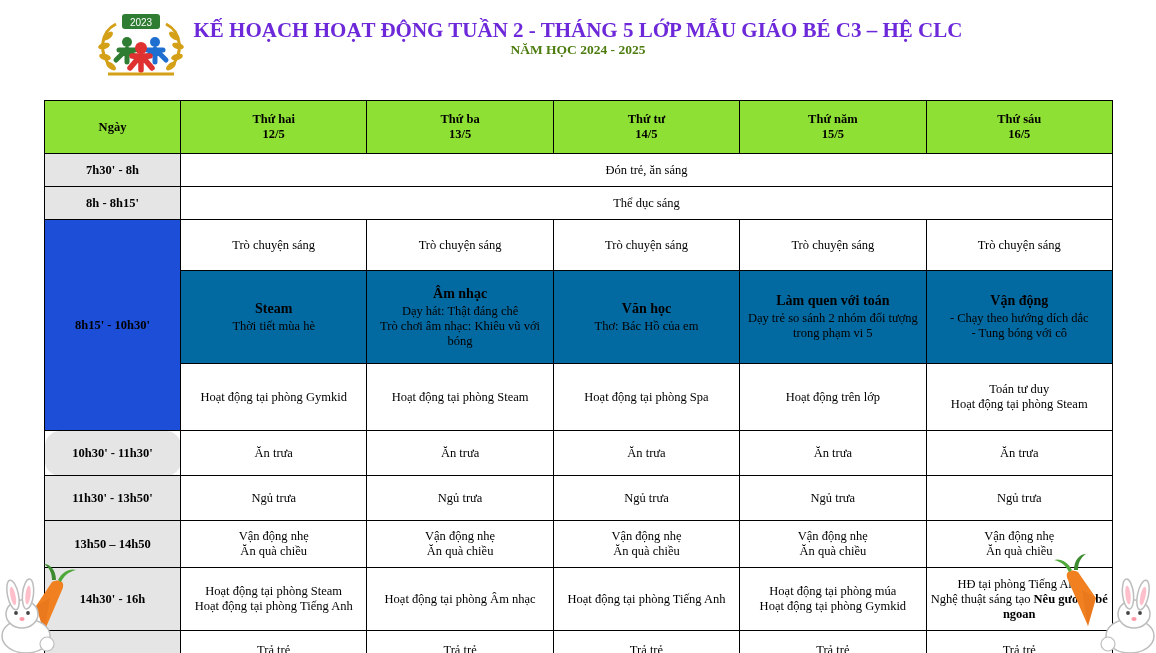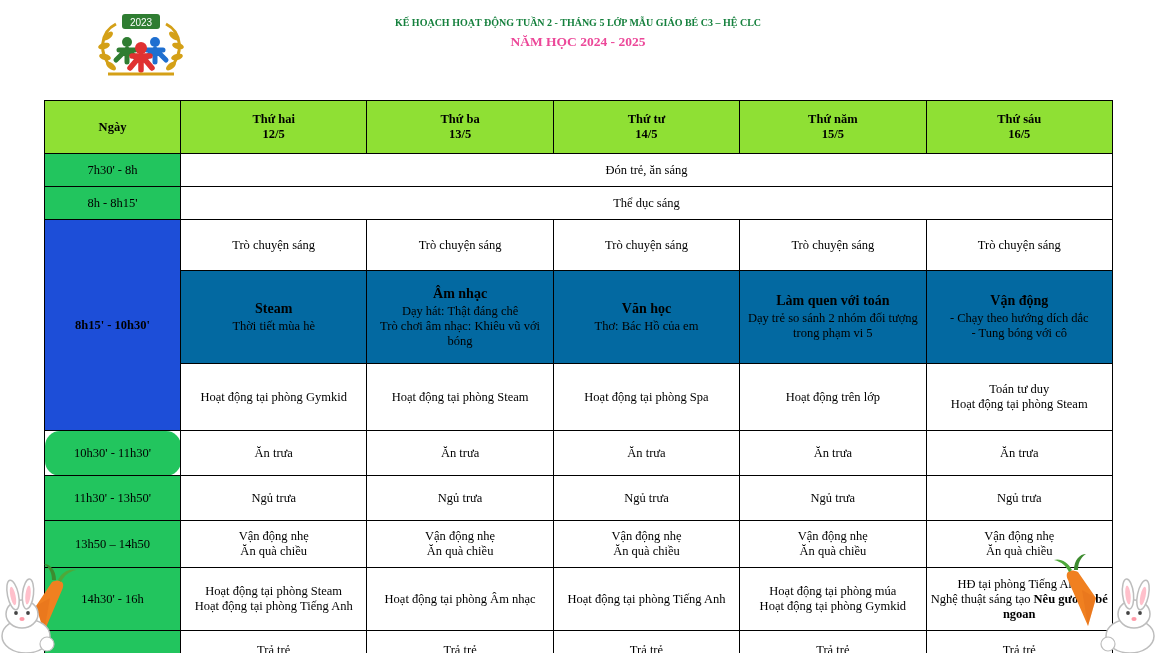--- a/index.html
+++ b/index.html
@@ -12,48 +12,48 @@
     background: #ffffff;
     font-family: "Liberation Serif", serif;
     overflow: hidden;
     position: relative;
   }
 
   
   .header {
     position: relative;
     text-align: center;
-    padding-top: 12px;
+    padding-top: 20px;
     height: 86px;
     box-sizing: border-box;
   }
   .hdr-line1 {
     font-size: 13.5px;
     font-weight: bold;
     color: #1f3fa8;
     letter-spacing: .2px;
     line-height: 17px;
   }
   .hdr-line2 {
     font-size: 17px;
     font-weight: bold;
     color: #1f3fa8;
     line-height: 24px;
     margin-top: 2px;
   }
   .hdr-line3 {
-    font-size: 10px;
-    font-weight: bold;
-    color: #15803d;
+    font-size: 21px;
+    font-weight: bold;
+    color: #6d28d9;
     line-height: 21px;
   }
   .hdr-line4 {
     font-size: 13.5px;
     font-weight: bold;
-    color: #ec4899;
+    color: #4d7c0f;
     line-height: 18px;
   }
 
   
   .logo {
     position: absolute;
     left: 86px;
     top: 6px;
     width: 110px;
     height: 84px;
@@ -84,22 +84,22 @@
   col.c-day  { width: 186.4px; }
 
   .row-head td {
     background: #8fe034;
     font-weight: bold;
     font-size: 12.5px;
     height: 46px;
     line-height: 16px;
   }
   .timecell {
-    background: #22c55e;
-    font-weight: normal;
+    background: #e5e5e5;
+    font-weight: bold;
     font-size: 12.5px;
   }
   .timecell-tall {
     background: #1d4ed8;
     font-weight: bold;
   }
   .full-row {
     font-size: 12.5px;
     height: 26px;
     margin-top: 16px;

